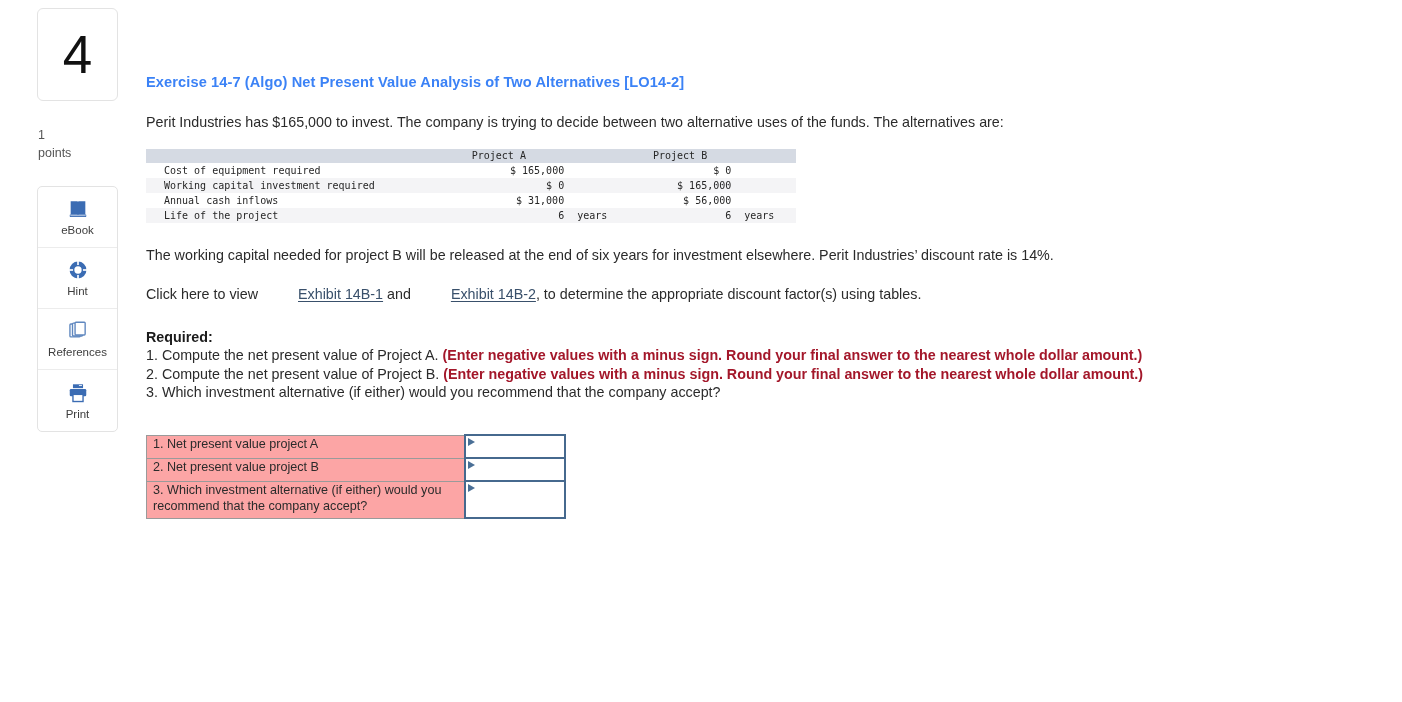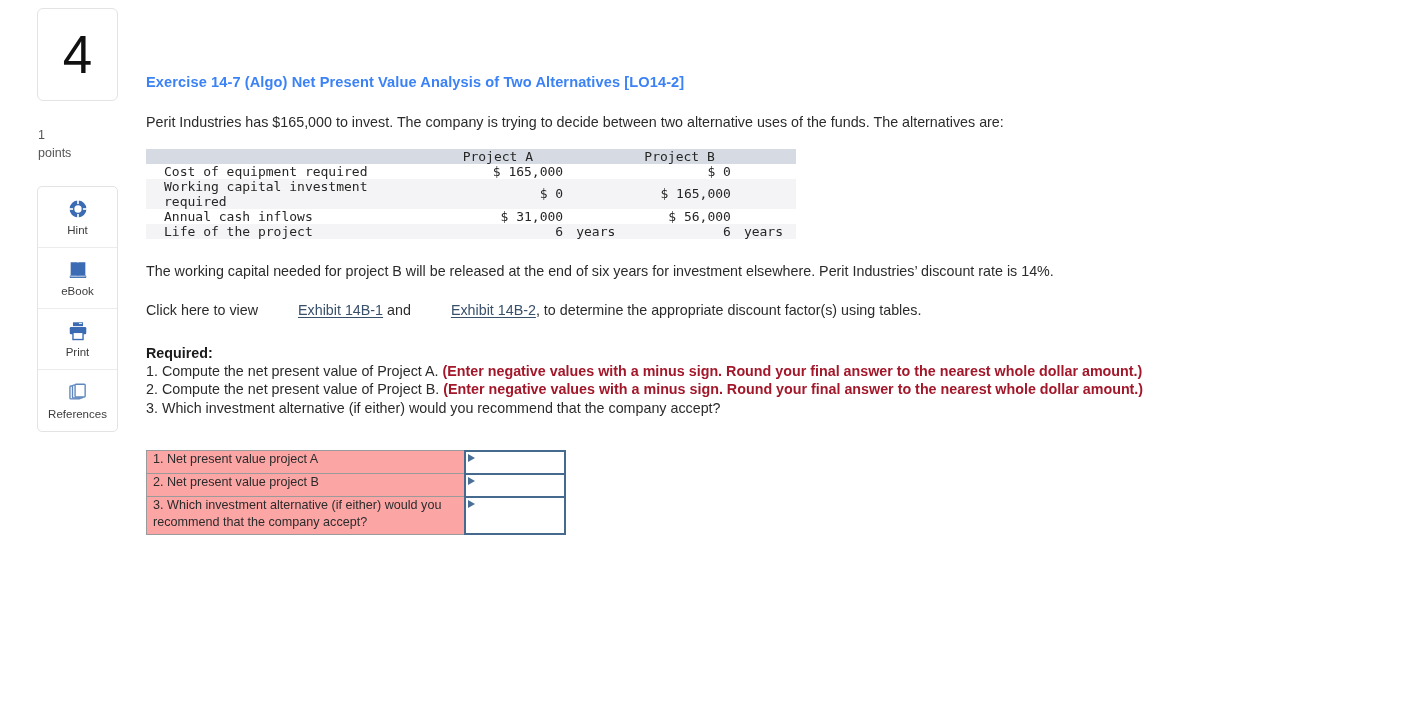--- a/index.html
+++ b/index.html
@@ -69,21 +69,21 @@
     line-height: 1.38;
     max-width: 925px;
   }
   .para.tight { margin-top: 19px; }
 
   
   .fin-table {
     margin-top: 16px;
     border-collapse: collapse;
     font-family: "DejaVu Sans Mono", monospace;
-    font-size: 13px;
+    font-size: 10px;
     color: #262626;
     width: 650px;
   }
   .fin-table th, .fin-table td { padding: 0; }
   .fin-table tr { height: 15.2px; }
   .fin-table thead tr { background: #d5dae3; height: 14px; }
   .fin-table tbody tr:nth-child(odd)  { background: #ffffff; }
   .fin-table tbody tr:nth-child(even) { background: #f4f4f6; }
   .fin-table .c-label { width: 300px; padding-left: 18px; text-align: left; }
   .fin-table .c-a     { width: 140px; text-align: right; padding-right: 4px; }
@@ -156,68 +156,68 @@
     <div class="qnum-box">
       <span class="num">4</span>
     </div>
 
     <div class="points-wrap">
       <span class="pnum">1</span>
       <span class="plabel">points</span>
     </div>
 
     <div class="tool-box">
+
+      <div class="tool-item">
+        <span class="tool-icon">
+          <svg viewBox="0 0 24 24" width="22" height="22">
+            <path d="M4 3.5h7.2c.5 0 .8.3.8.8V19c0-.6-.4-1-1-1H4z" fill="#3b6cb3"></path>
+            <path d="M20 3.5h-7.2c-.5 0-.8.3-.8.8V19c0-.6.4-1 1-1h7z" fill="#3b6cb3"></path>
+            <rect x="3" y="18" width="18" height="2.6" rx=".6" fill="#3b6cb3"></rect>
+            <rect x="3.6" y="18.6" width="16.8" height="1.2" fill="#ffffff" opacity=".55"></rect>
+          </svg>
+        </span>
+        <span class="label">eBook</span>
+      </div>
 
       <div class="tool-item">
         <span class="tool-icon">
           <svg viewBox="0 0 24 24" width="22" height="22">
             <circle cx="12" cy="12" r="9.2" fill="#3b6cb3"></circle>
             <circle cx="12" cy="12" r="4" fill="#ffffff"></circle>
             <rect x="11.1" y="1.6" width="1.8" height="5" fill="#ffffff"></rect>
             <rect x="11.1" y="17.4" width="1.8" height="5" fill="#ffffff"></rect>
             <rect x="1.6" y="11.1" width="5" height="1.8" fill="#ffffff"></rect>
             <rect x="17.4" y="11.1" width="5" height="1.8" fill="#ffffff"></rect>
           </svg>
         </span>
         <span class="label">Hint</span>
       </div>
 
       <div class="tool-item">
         <span class="tool-icon">
           <svg viewBox="0 0 24 24" width="22" height="22">
-            <path d="M4 3.5h7.2c.5 0 .8.3.8.8V19c0-.6-.4-1-1-1H4z" fill="#3b6cb3"></path>
-            <path d="M20 3.5h-7.2c-.5 0-.8.3-.8.8V19c0-.6.4-1 1-1h7z" fill="#3b6cb3"></path>
-            <rect x="3" y="18" width="18" height="2.6" rx=".6" fill="#3b6cb3"></rect>
-            <rect x="3.6" y="18.6" width="16.8" height="1.2" fill="#ffffff" opacity=".55"></rect>
+            <rect x="3.2" y="4.4" width="11" height="14" rx="1" fill="none" stroke="#5f87bf" stroke-width="1.5"></rect>
+            <rect x="6" y="3.4" width="11" height="14" rx="1" fill="#ffffff" stroke="#5f87bf" stroke-width="1.5"></rect>
+            <rect x="8.8" y="2.4" width="11" height="14" rx="1" fill="#ffffff" stroke="#5f87bf" stroke-width="1.5"></rect>
           </svg>
         </span>
-        <span class="label">eBook</span>
+        <span class="label">References</span>
       </div>
 
       <div class="tool-item">
         <span class="tool-icon">
           <svg viewBox="0 0 24 24" width="22" height="22">
             <rect x="6.5" y="2.5" width="11" height="4.2" fill="#3b6cb3"></rect>
             <rect x="13" y="3.3" width="3.3" height="1.1" fill="#ffffff" opacity=".85"></rect>
             <rect x="3" y="7.6" width="18" height="8" rx="1.4" fill="#3b6cb3"></rect>
             <rect x="6.5" y="13.5" width="11" height="7.8" fill="#ffffff" stroke="#3b6cb3" stroke-width="1.5"></rect>
           </svg>
         </span>
         <span class="label">Print</span>
-      </div>
-
-      <div class="tool-item">
-        <span class="tool-icon">
-          <svg viewBox="0 0 24 24" width="22" height="22">
-            <rect x="3.2" y="4.4" width="11" height="14" rx="1" fill="none" stroke="#5f87bf" stroke-width="1.5"></rect>
-            <rect x="6" y="3.4" width="11" height="14" rx="1" fill="#ffffff" stroke="#5f87bf" stroke-width="1.5"></rect>
-            <rect x="8.8" y="2.4" width="11" height="14" rx="1" fill="#ffffff" stroke="#5f87bf" stroke-width="1.5"></rect>
-          </svg>
-        </span>
-        <span class="label">References</span>
       </div>
 
     </div>
   </div>
 
   <div id="main">
 
     <div class="ex-title">Exercise 14-7 (Algo) Net Present Value Analysis of Two Alternatives [LO14-2]</div>
 
     <div class="para">Perit Industries has $165,000 to invest. The company is trying to decide between two alternative uses of the funds. The alternatives are:</div>

